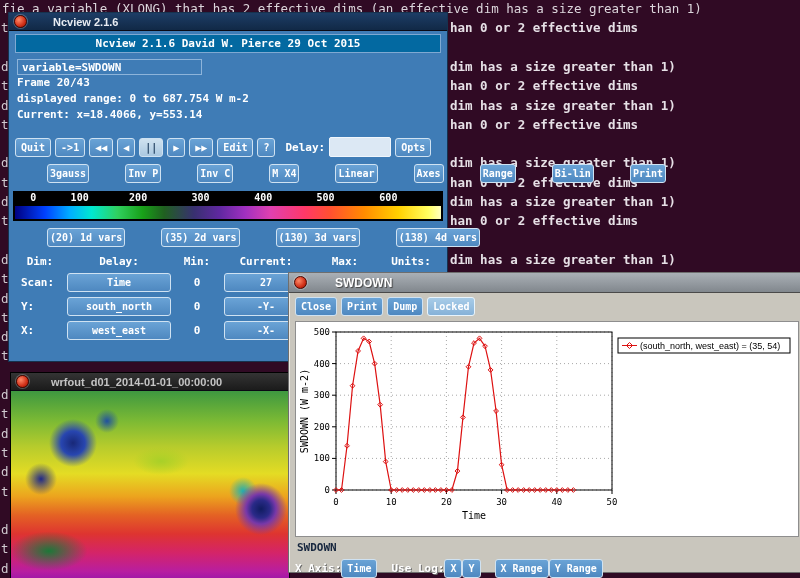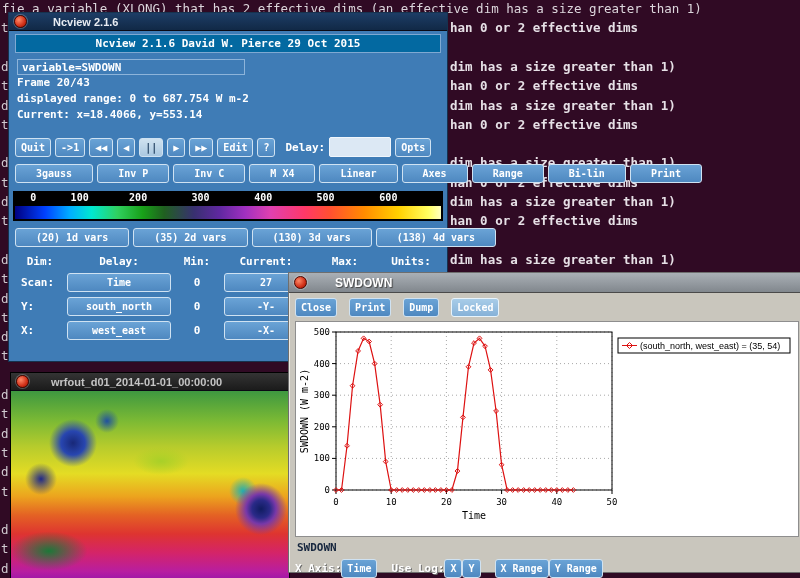--- a/index.html
+++ b/index.html
@@ -18,30 +18,30 @@
             background:radial-gradient(circle at 35% 35%, #ff8866, #d03018 60%, #8c1000);
             border:1px solid #500800;box-shadow:0 0 0 1px rgba(255,255,255,.25);}
   .wtitle{font:bold 11px "Liberation Sans",sans-serif;margin-left:26px;white-space:nowrap;}
   
   .ncview{left:8px;top:12px;width:440px;height:350px;background:#3f7cb6;border:1px solid #16324e;z-index:10;}
   .ncview .titlebar{background:linear-gradient(#1d3d66,#112946);}
   .ncview .wtitle{color:#e8ecf2;}
   .ncheader{margin:3px 6px 0;height:17px;line-height:17px;text-align:center;color:#fff;
             font:bold 11px/17px "DejaVu Sans Mono",monospace;background:#0369a1;border:1px solid #7fa9d2;}
   .ncinfo{margin-left:8px;height:16px;color:#fff;font:bold 11px/16px "DejaVu Sans Mono",monospace;white-space:nowrap;}
-  .ncinfo.boxed{border:1px solid #8db4da;width:228px;box-sizing:border-box;padding-left:4px;margin-top:6px;}
+  .ncinfo.boxed{border:1px solid #8db4da;width:185px;box-sizing:border-box;padding-left:4px;margin-top:6px;}
   .ncrow{display:flex;gap:4px;margin:0 6px;align-items:center;}
   .transport{margin-top:14px;height:20px;}
   .optrow{margin-top:6px;height:20px;}
   .varsrow{margin-top:6px;height:20px;}
   .btn{background:linear-gradient(#6aa3d6,#4e88c0);color:#fff;border:1px solid #cfe2f2;border-radius:3px;
        font:bold 10px "DejaVu Sans Mono",monospace;padding:1px 5px;height:19px;box-sizing:border-box;
        white-space:nowrap;cursor:default;}
   .btn.pause{background:linear-gradient(#cfe2f0,#aac8e0);color:#1c3c5c;}
-  .btn.grow{flex:1;padding:1px 20px;}
+  .btn.grow{flex:1;padding:1px 2px;margin-left:32px;}
   .dlabel{color:#fff;font:bold 11px "DejaVu Sans Mono",monospace;margin-left:6px;}
   .dinput{width:56px;height:16px;background:#dce8f4;border:1px solid #f0f6fc;border-radius:2px;
           font:11px "DejaVu Sans Mono",monospace;color:#123;}
   .colorbar{position:relative;margin:8px 4px 0;height:30px;background:#000;}
   .cbl{position:absolute;top:1px;color:#fff;font:bold 10px "DejaVu Sans Mono",monospace;transform:translateX(-50%);}
   .cbl.first{transform:none;}
   .cbgrad{position:absolute;left:2px;right:2px;bottom:2px;height:13px;
     background:linear-gradient(90deg,#000080 0%,#0040ff 7%,#00b0ff 13%,#00e8d0 18%,#30d060 24%,#18a018 30%,
       #206020 35%,#383070 42%,#6028a0 48%,#a030c0 54%,#e040b0 60%,#ff3868 68%,#ff5030 74%,#ff8c00 82%,
       #ffd000 90%,#ffff60 97%,#ffffc0 100%);}
@@ -66,21 +66,21 @@
       radial-gradient(ellipse 55px 28px at 38px 160px,#1c7838 0,rgba(28,120,56,0) 70%),
       radial-gradient(ellipse 40px 20px at 150px 70px,#a8d028 0,rgba(168,208,40,0) 70%),
       linear-gradient(180deg,#3e9840 0%,#7cba34 16%,#b8cc2c 30%,#e4dc24 44%,#eca41e 56%,#e46224 66%,
         #de3430 76%,#d42468 86%,#b81ea0 96%,#a018a8 100%);}
   
   .plotwin{left:288px;top:272px;width:516px;height:301px;background:#c9c6bd;border:1px solid #6e6e6e;
            box-shadow:inset 1px 1px 0 #ebe9e3;z-index:30;}
   .plotwin .titlebar{height:20px;background:linear-gradient(#aab0b6,#81878d);border-bottom:1px solid #4a4a4a;}
   .plotwin .wtitle{color:#fff;font:bold 12px "Liberation Sans",sans-serif;margin-left:28px;text-shadow:1px 1px 1px #444;}
   .pbody{padding:4px 6px;}
-  .ptools{display:flex;gap:12px;height:20px;align-items:center;}
+  .ptools{display:flex;gap:4px;height:20px;align-items:flex-start;}
   .btn.locked{background:linear-gradient(#a8cce8,#86b2d8);border-color:#e8f4fc;}
   .plotarea{margin-top:4px;width:502px;height:214px;background:#fff;border:1px solid #8e8e8e;box-sizing:content-box;}
   .plotarea svg{display:block;}
   svg text{fill:#000;}
   .tick{font:9px "DejaVu Sans Mono",monospace;}
   .lab{font:10px "DejaVu Sans Mono",monospace;}
   .leg{font:9px "Liberation Sans",sans-serif;}
   .pfooter{margin:4px 2px 0;color:#16263e;font:bold 11px "DejaVu Sans Mono",monospace;}
   .pcontrols{display:flex;align-items:center;margin-top:4px;height:20px;}
   .plabel{color:#fff;font:bold 11px "DejaVu Sans Mono",monospace;text-shadow:1px 1px 0 #6a6a6a;}

